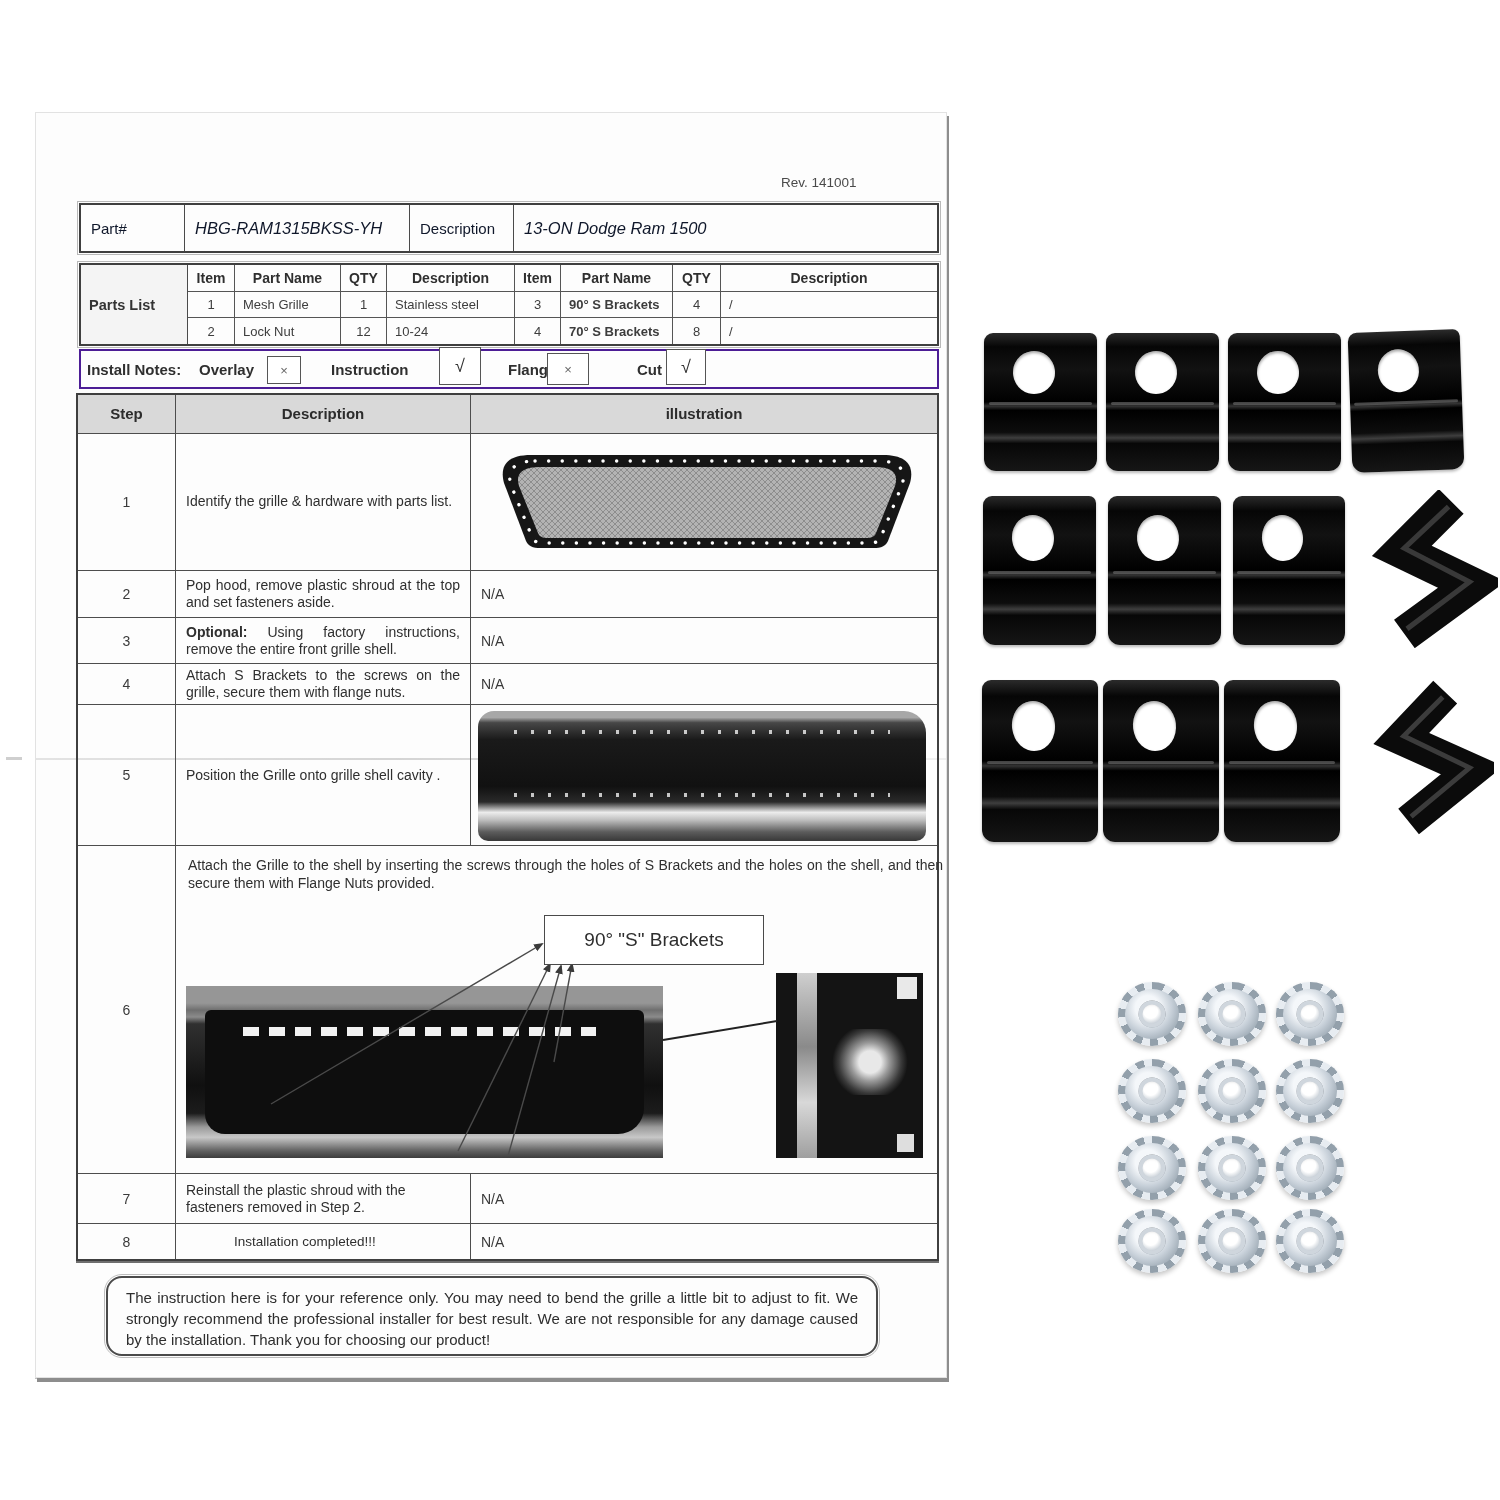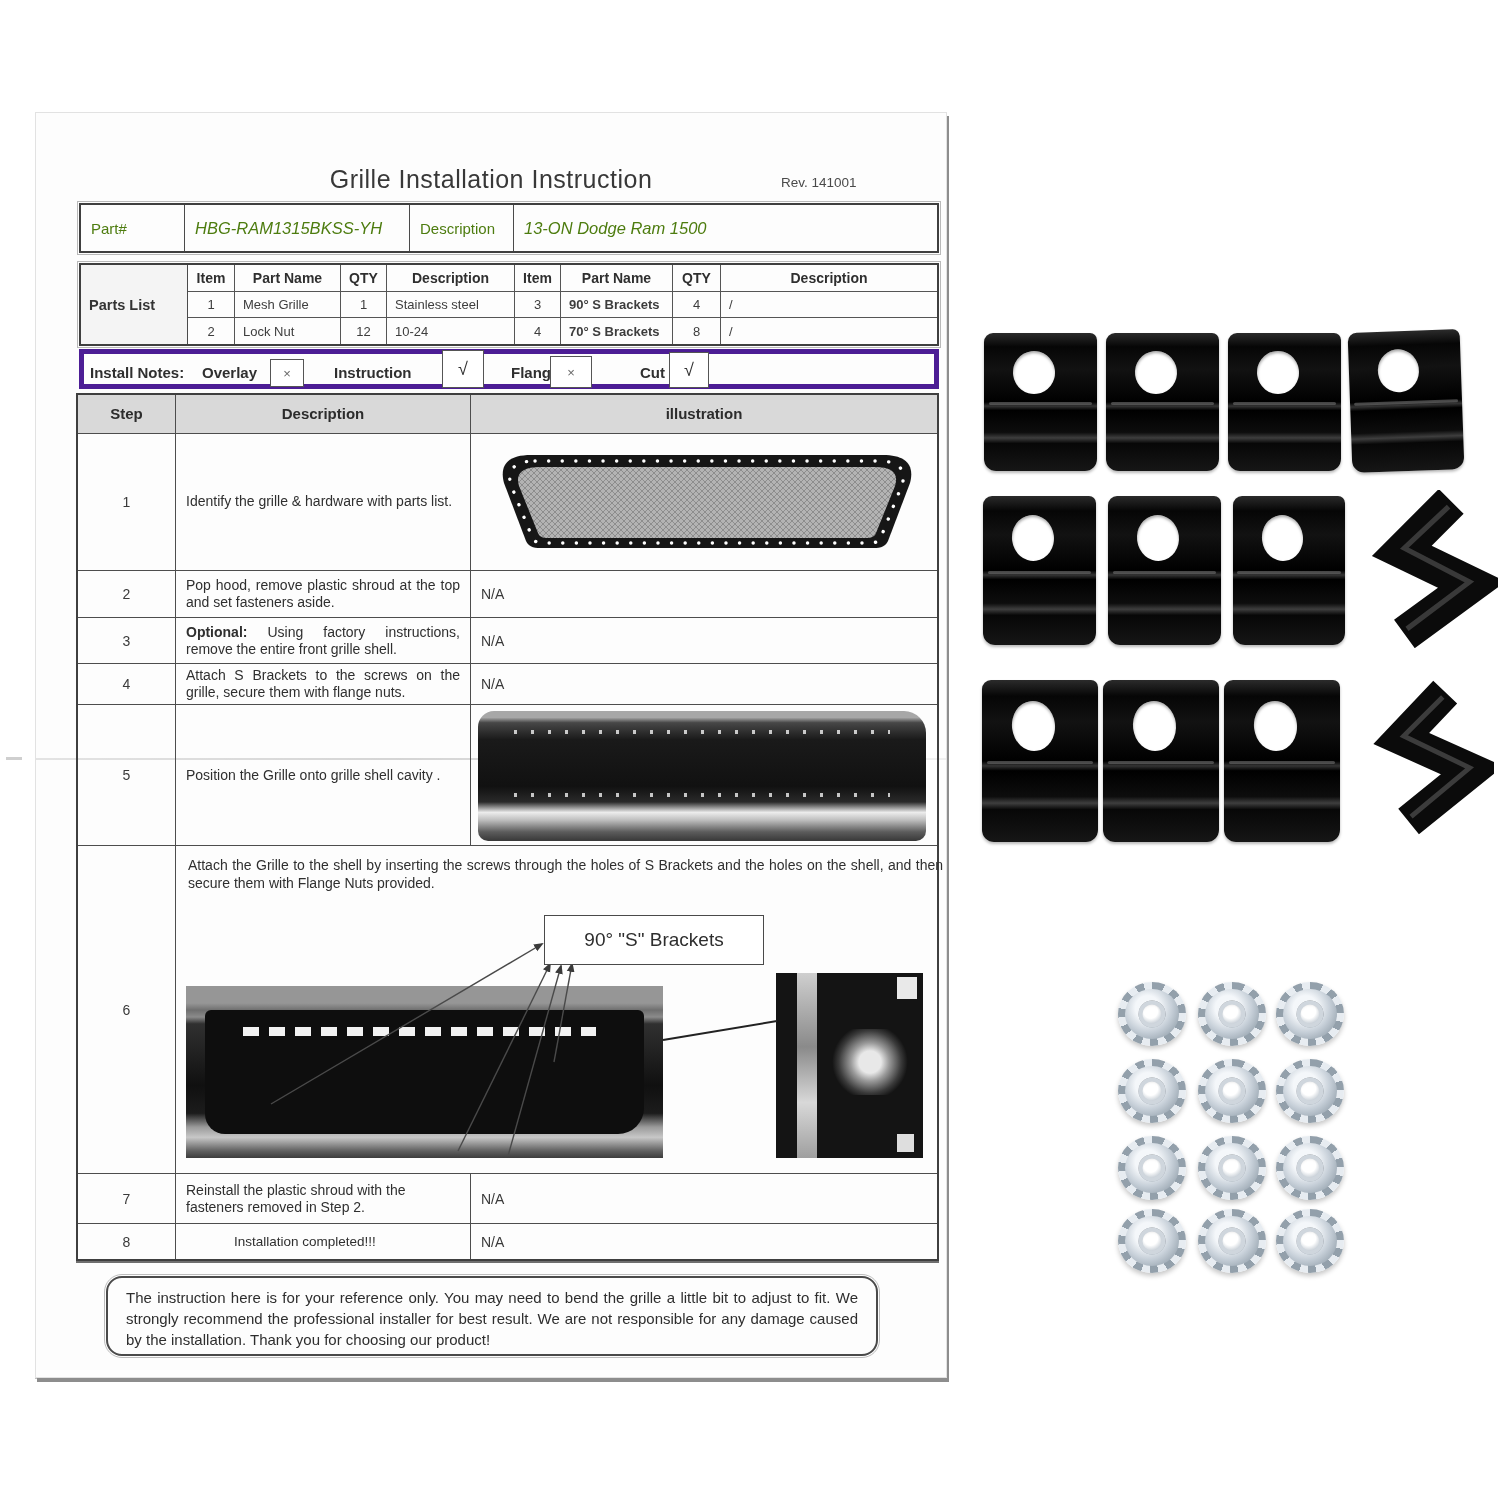--- a/index.html
+++ b/index.html
@@ -23,21 +23,21 @@
     position:absolute; left:0; top:52px; width:100%; text-align:center;
     font-size:25px; letter-spacing:.5px; color:#383838;
   }
   .rev { position:absolute; left:745px; top:62px; font-size:13.5px; color:#4a4a4a; }
 
   
   .hdr-table {
     position:absolute; left:43px; top:90px; width:860px; height:50px;
     border:2px solid #3f3f3f; display:flex; outline:1px solid #b9b9b9; outline-offset:1px;
   }
-  .hdr-table .cell { border-right:1.4px solid #4a4a4a; display:flex; align-items:center; padding:17px 10px; font-size:15px; color:#4d7c0f; }
+  .hdr-table .cell { border-right:1.4px solid #4a4a4a; display:flex; align-items:center; padding:17px 10px; font-size:15px; color:#0f172a; }
   .hdr-table .cell:last-child { border-right:none; }
   .hdr-table .w1 { width:104px; }
   .hdr-table .w2 { width:225px; }
   .hdr-table .w3 { width:104px; }
   .hdr-table .w4 { flex:1; }
   .italic { font-style:italic; font-size:16.5px !important; color:#333; }
 
   
   .parts-table {
     position:absolute; left:43px; top:150px; width:860px; height:83px;
@@ -56,21 +56,21 @@
   }
   .pl-cell:last-child { border-right:none; }
   .pl-cell.left { justify-content:flex-start; padding-left:8px; }
   .pl-head .pl-cell { font-weight:bold; font-size:14px; color:#2f2f2f; }
   .pc1 { width:47px; } .pc2 { width:106px; } .pc3 { width:46px; } .pc4 { width:128px; }
   .pc5 { width:46px; } .pc6 { width:112px;font-weight:bold; } .pc7 { width:48px; } .pc8 { flex:1; }
 
   
   .notes {
     position:absolute; left:43px; top:236px; width:860px; height:40px;
-    border:5px solid #4c1d95; font-size:15px;
+    border:2px solid #4c1d95; font-size:15px;
   }
   .notes-label { position:absolute; left:6px; top:10px; font-weight:bold; color:#2f2f2f; }
   .opt-label { position:absolute; top:10px; font-weight:bold; color:#2f2f2f; }
   .cb {
     position:absolute; border:1.8px solid #555; background:#fff;
     display:flex; align-items:center; justify-content:center; color:#555;
   }
   .cb.mark-x { font-size:13px; color:#666; }
   .cb.mark-v { font-size:18px; color:#333; }
 
@@ -176,21 +176,20 @@
 </style>
 </head>
 <body>
 
 <div class="canvas">
 
   <div class="sheet">
     <div class="crease"></div>
     <div class="crease-tick"></div>
 
-    <div class="title">Grille Installation Instruction</div>
     <div class="rev">Rev. 141001</div>
 
     <div class="hdr-table">
       <div class="cell lbl w1">Part#</div>
       <div class="cell val w2 italic">HBG-RAM1315BKSS-YH</div>
       <div class="cell lbl w3">Description</div>
       <div class="cell val w4 italic">13-ON Dodge Ram 1500</div>
     </div>
 
     <div class="parts-table">

